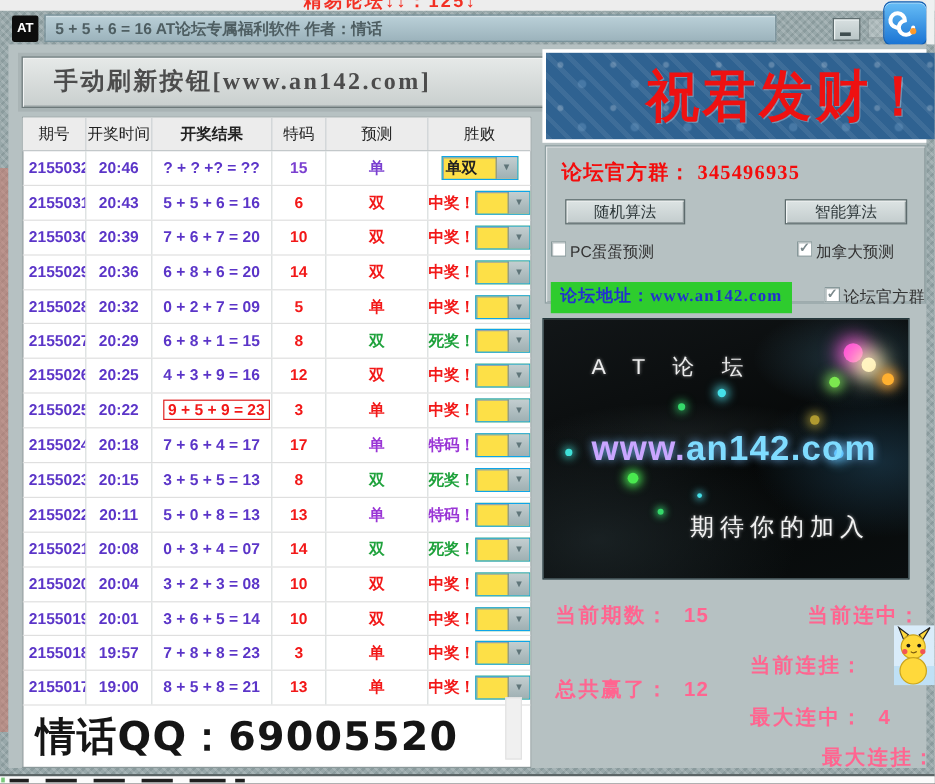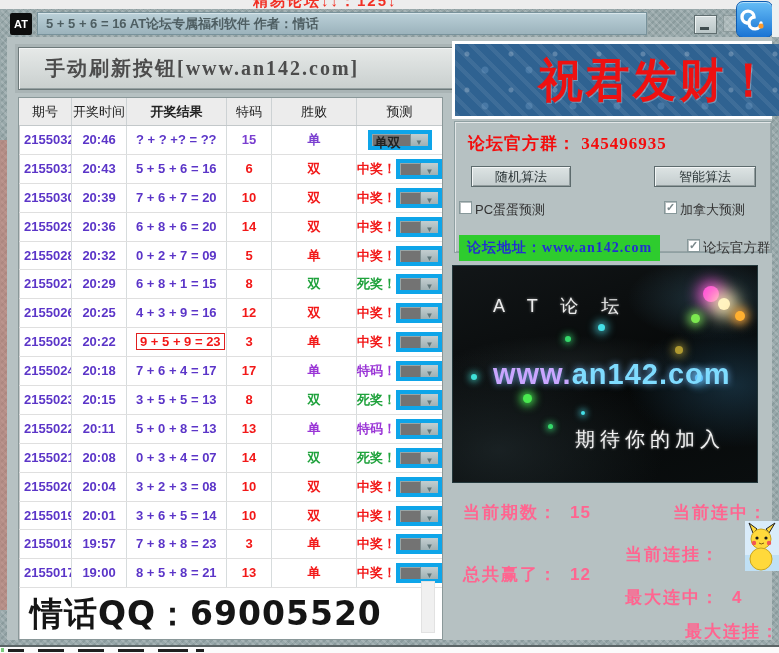--- a/index.html
+++ b/index.html
@@ -63,22 +63,22 @@
   .c-time{color:#5b35c8;}
   .c-result{text-align:left;padding-left:9px;color:#5b35c8;}
   .result-inner.boxed{color:#f21818;border:1px solid #e02020;padding:0 3px;}
   .trow.pending .c-special,.trow.pending .c-predict{color:#7a3fd0;}
   .trow.win .c-special,.trow.win .c-predict,.trow.win .outcome-label{color:#f21818;}
   .trow.dead .c-special{color:#f21818;}
   .trow.dead .c-predict,.trow.dead .outcome-label{color:#1fa23c;}
   .trow.tema .c-special{color:#f21818;}
   .trow.tema .c-predict,.trow.tema .outcome-label{color:#9a35d6;}
   .c-outcome{display:flex;align-items:center;justify-content:center;}
-  .combo{display:flex;width:64px;height:20px;box-sizing:border-box;background:#737373;
-      border:4px solid #0ea5e9;box-shadow:inset 1px 1px 0 #98a5a6;cursor:pointer;}
+  .combo{display:flex;width:64px;height:20px;box-sizing:border-box;background:#fde047;
+      border:1px solid #0ea5e9;box-shadow:inset 1px 1px 0 #98a5a6;cursor:pointer;}
   .combo-text{flex:1;font-weight:bold;font-size:13px;line-height:18px;color:#222;
       padding-left:3px;text-align:left;}
   .combo-btn{width:17px;background:linear-gradient(#c3ced0,#9fb0b3);border-left:1px solid #7e8e90;
       color:#5f7579;font-size:8px;line-height:18px;text-align:center;}
   .qq{left:30px;top:592px;font-family:"DejaVu Sans",sans-serif;font-weight:bold;font-size:33px;
       color:#151515;letter-spacing:1px;}
   .scroll-nub{left:421px;top:581px;width:12px;height:50px;background:#f0f0f0;border:1px solid #e2e2e2;}
 
   
   .banner{left:452px;top:41px;width:320px;height:78px;box-sizing:border-box;background:#fff;padding:3px;}
@@ -177,22 +177,22 @@
   <div class="abs client"></div>
 
   <div class="abs refresh-btn">手动刷新按钮[www.an142.com]</div>
 
   <div class="abs table-panel">
     <div class="thead">
         <span>期号</span>
         <span>开奖时间</span>
         <span class="hb">开奖结果</span>
         <span>特码</span>
+        <span>预测</span>
         <span>胜败</span>
-        <span>预测</span>
       </div>
     <div class="rows">
     <div class="trow pending">
       <span class="cell c-period">2155032</span>
       <span class="cell c-time">20:46</span>
       <span class="cell c-result"><span class="result-inner">? + ? +? = ??</span></span>
       <span class="cell c-special">15</span>
       <span class="cell c-predict">单</span>
       <span class="cell c-outcome">
         <span class="outcome-label"></span>

